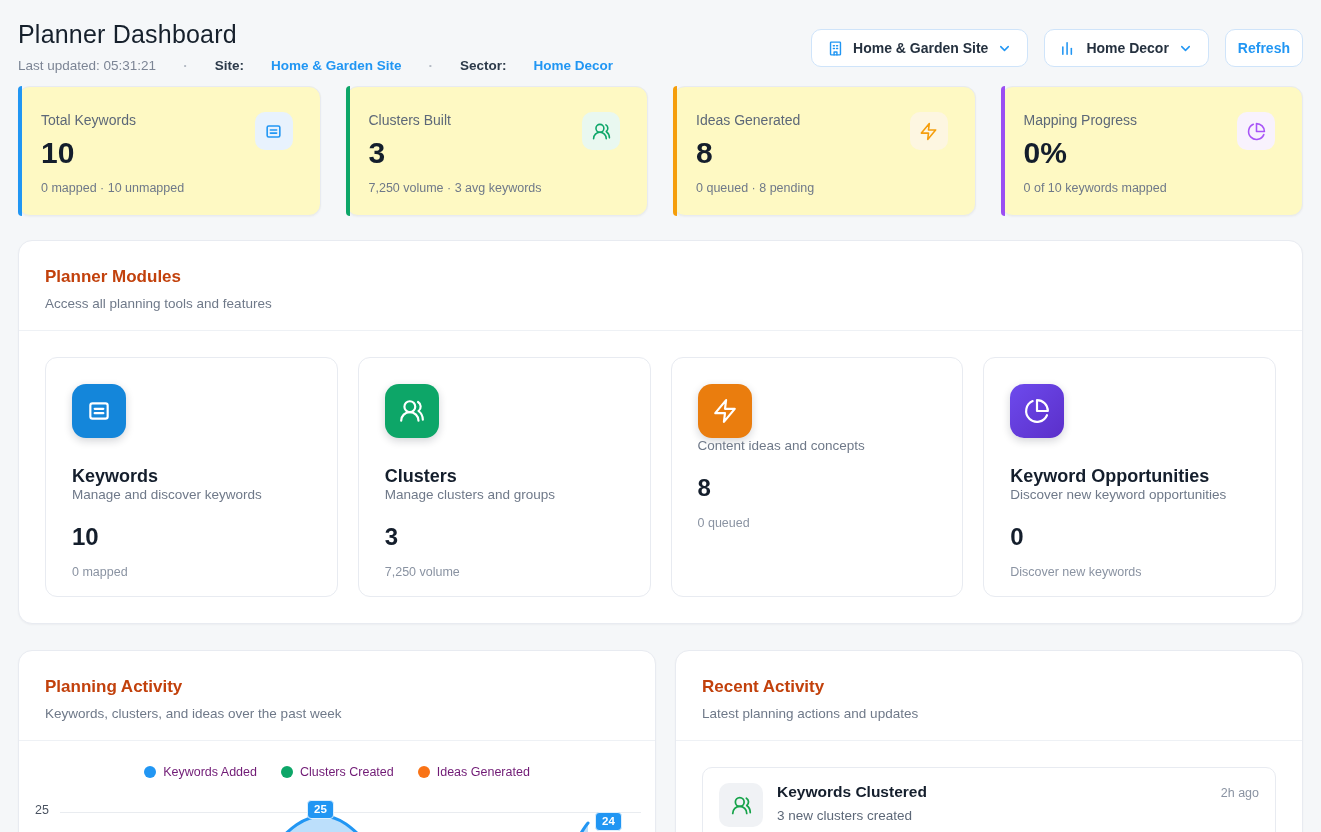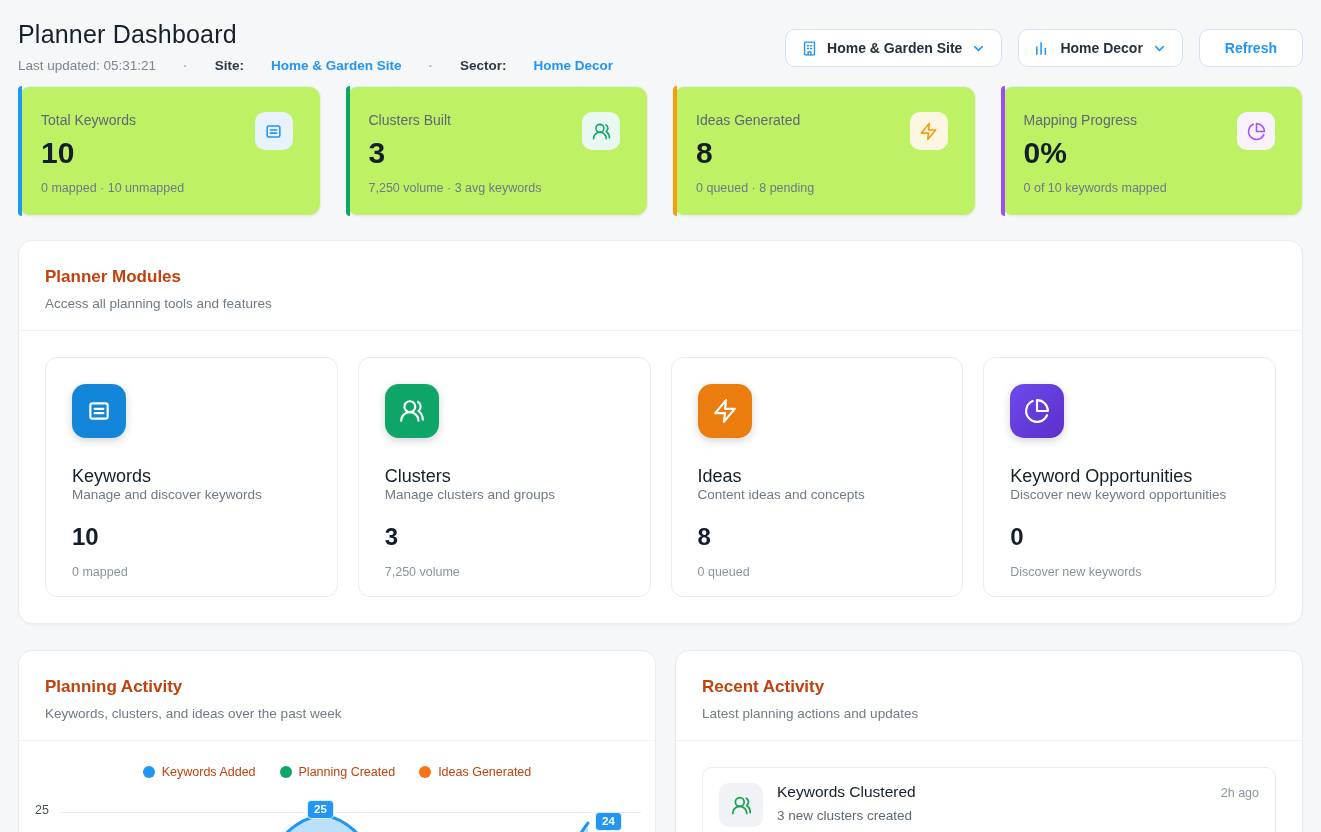--- a/index.html
+++ b/index.html
@@ -20,26 +20,26 @@
 
   .toolbar { position:absolute; top:29px; right:18px; display:flex; gap:16px; }
   .tb-btn {
     display:inline-flex; align-items:center; gap:9px;
     height:38px; padding:0 15px; background:#fff;
     border:1px solid #cfe4fa; border-radius:10px;
     font-size:14px; font-weight:700; color:#25313f; cursor:pointer;
     font-family:"Liberation Sans", sans-serif;
   }
   .tb-btn svg { display:block; }
-  .refresh-btn { color:#2196f3; padding:0 25px; }
+  .refresh-btn { color:#2196f3; padding:0 12px; }
 
   
   .stats-grid { display:grid; grid-template-columns:repeat(4,1fr); gap:25px; margin-top:13px; }
   .stat-card {
-    position:relative; background:#bef264; height:130px;
+    position:relative; background:#fef9c3; height:130px;
     border:1px solid #e8ebf1; border-radius:12px;
     padding:25px 24px 0 22px;
     box-shadow:0 1px 2px rgba(16,24,40,.04);
   }
   .stat-card::before {
     content:""; position:absolute; left:-1px; top:-1px; bottom:-1px; width:4px;
     border-radius:12px 0 0 12px; background:var(--accent);
   }
   .stat-label { font-size:14px; color:#5d6878; }
   .stat-value { font-size:30px; font-weight:800; color:#141e2c; margin-top:8px; }
@@ -66,33 +66,33 @@
   .module-card {
     border:1px solid #e8ebf1; border-radius:12px; padding:26px; height:240px;
     background:#fff; cursor:pointer;
   }
   .module-icon {
     width:54px; height:54px; border-radius:14px; color:#fff;
     display:flex; align-items:center; justify-content:center;
     background:var(--mbg);
     box-shadow:0 3px 8px rgba(16,24,40,.18);
   }
-  .module-title { font-size:18px; font-weight:400; color:#141e2c; margin-top:28px; }
+  .module-title { font-size:18px; font-weight:700; color:#141e2c; margin-top:28px; }
   .module-sub { font-size:13.5px; color:#6f7989; }
   .module-value { font-size:24px; font-weight:800; color:#141e2c; margin-top:21px; }
   .module-detail { font-size:12.5px; color:#8a93a2; margin-top:14px; }
 
   
   .bottom-grid { display:grid; grid-template-columns:638px 628px; gap:19px; margin-top:26px; }
   .bottom-card { background:#fff; border:1px solid #e8ebf1; border-radius:14px;
     box-shadow:0 1px 2px rgba(16,24,40,.04); height:420px; overflow:hidden; }
 
   
   .legend-row { display:flex; justify-content:center; align-items:center; gap:24px; margin-top:24px; }
-  .legend-item { display:flex; align-items:center; gap:7px; font-size:12.5px; color:#c2410c; }
+  .legend-item { display:flex; align-items:center; gap:7px; font-size:12.5px; color:#701a75; }
   .legend-dot { width:12px; height:12px; border-radius:50%; background:var(--dot); }
   .plot { position:relative; height:220px; margin-top:14px; }
   .y-tick { position:absolute; left:16px; top:10px; font-size:12.5px; color:#4a5361; }
   .gridline { position:absolute; left:41px; right:14px; top:19px; height:1px; background:#e9ecf0; }
   .plot svg { position:absolute; left:41px; top:0; }
   .point-badge {
     position:absolute; background:#2196f3; color:#fff; font-size:11.5px; font-weight:700;
     padding:2px 6px; border-radius:4px; border:1px solid #ddeffd; line-height:13px;
   }
   .badge-a { left:288px; top:7px; }
@@ -103,21 +103,21 @@
   .activity-item {
     display:flex; gap:14px; align-items:flex-start;
     border:1px solid #e8ebf1; border-radius:10px; padding:15px 16px; background:#fff;
   }
   .activity-icon {
     width:44px; height:44px; border-radius:10px; background:#f0f2f5; flex:0 0 44px;
     display:flex; align-items:center; justify-content:center; color:#16a34a;
   }
   .activity-main { flex:1; }
   .activity-toprow { display:flex; justify-content:space-between; align-items:baseline; }
-  .activity-title { font-size:15.5px; font-weight:400; color:#141e2c; }
+  .activity-title { font-size:15.5px; font-weight:700; color:#141e2c; }
   .activity-time { font-size:12.5px; color:#8a93a2; }
   .activity-detail { font-size:13.5px; color:#5d6878; margin-top:7px; }
 </style>
 </head>
 <body>
 
 <div class="page">
 
   <div class="page-title">Planner Dashboard</div>
   <div class="meta-row">
@@ -256,21 +256,20 @@
           <div class="module-value">3</div>
           <div class="module-detail">7,250 volume</div>
         </div>
 
         <div class="module-card" style="--mbg:#ea7d0e;">
           <div class="module-icon">
             <svg width="26" height="26" viewBox="0 0 24 24" fill="none" stroke="currentColor" stroke-width="2" stroke-linecap="round" stroke-linejoin="round">
                 <polygon points="13 2 3 14 12 14 11 22 21 10 12 10 13 2"></polygon>
               </svg>
           </div>
-          <div class="module-title">Ideas</div>
           <div class="module-sub">Content ideas and concepts</div>
           <div class="module-value">8</div>
           <div class="module-detail">0 queued</div>
         </div>
 
         <div class="module-card" style="--mbg:linear-gradient(135deg,#6d4aed,#5b2fc9);">
           <div class="module-icon">
             <svg width="26" height="26" viewBox="0 0 24 24" fill="none" stroke="currentColor" stroke-width="2" stroke-linecap="round" stroke-linejoin="round">
                 <path d="M21.21 15.89A10 10 0 1 1 8 2.83"></path>
                 <path d="M22 12A10 10 0 0 0 12 2v10z"></path>
@@ -295,21 +294,21 @@
       </div>
       <div class="panel-divider"></div>
 
       <div class="legend-row">
         <div class="legend-item" style="--dot:#2196f3;">
           <span class="legend-dot"></span>
           <span>Keywords Added</span>
         </div>
         <div class="legend-item" style="--dot:#0da668;">
           <span class="legend-dot"></span>
-          <span>Planning Created</span>
+          <span>Clusters Created</span>
         </div>
         <div class="legend-item" style="--dot:#f97316;">
           <span class="legend-dot"></span>
           <span>Ideas Generated</span>
         </div>
       </div>
 
       <div class="plot">
         <span class="y-tick">25</span>
         <div class="gridline"></div>

